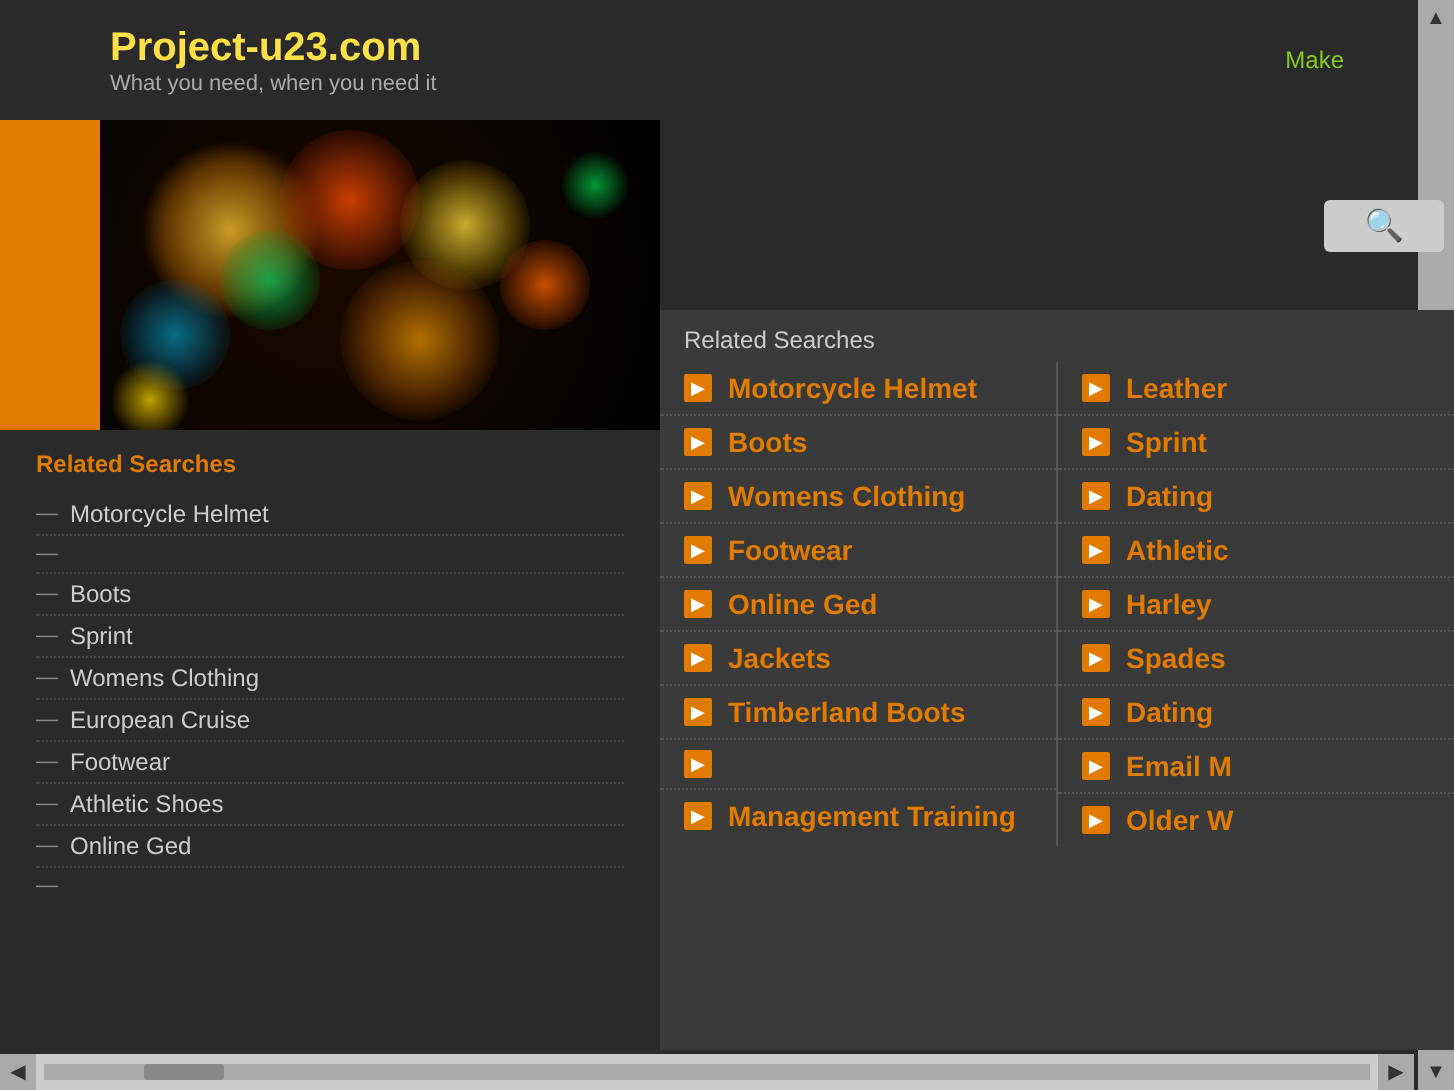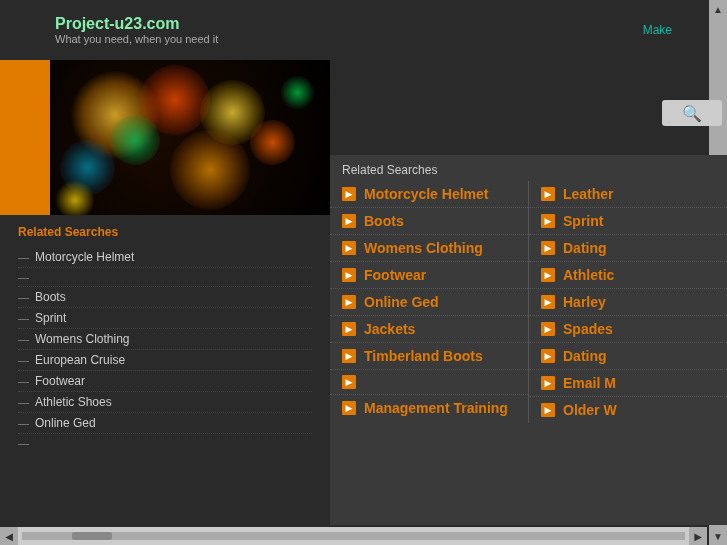--- a/index.html
+++ b/index.html
@@ -16,30 +16,30 @@
     #top-bar {
       background: #2a2a2a;
       height: 60px;
       display: flex;
       align-items: center;
       padding: 0 55px;
       justify-content: space-between;
     }
     #site-title-block {}
     #site-title {
-      color: #86efac;
-      font-size: 16px;
+      color: #fde047;
+      font-size: 20px;
       font-weight: bold;
     }
     #site-subtitle {
       color: #aaaaaa;
       font-size: 11px;
     }
     #top-right {
-      color: #14b8a6;
+      color: #84cc16;
       font-size: 12px;
     }
 
     
     #orange-bar {
       position: absolute;
       left: 0;
       top: 60px;
       width: 50px;
       height: 200px;

